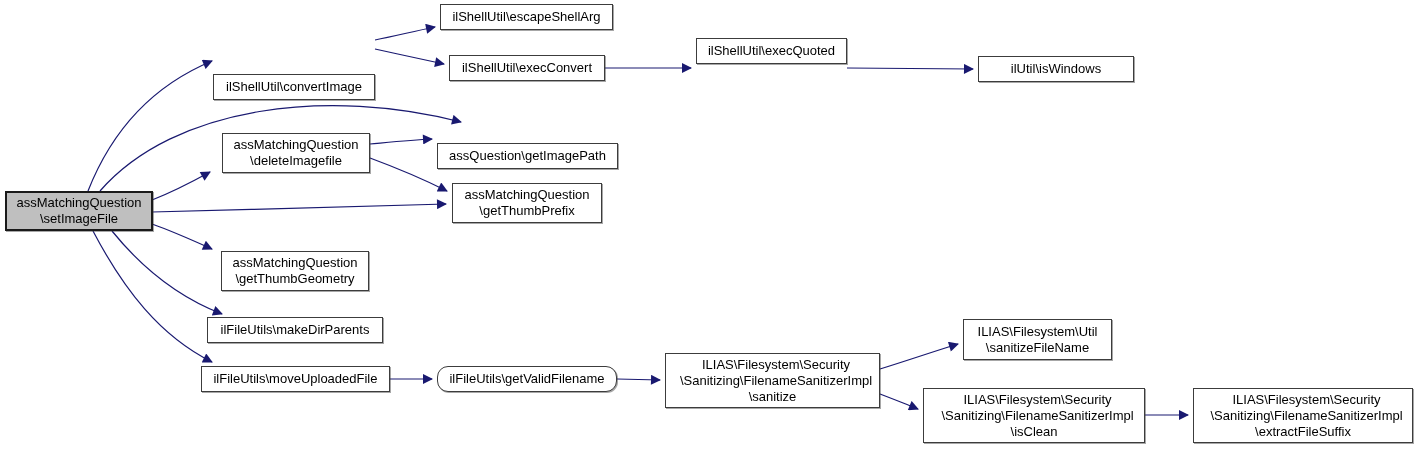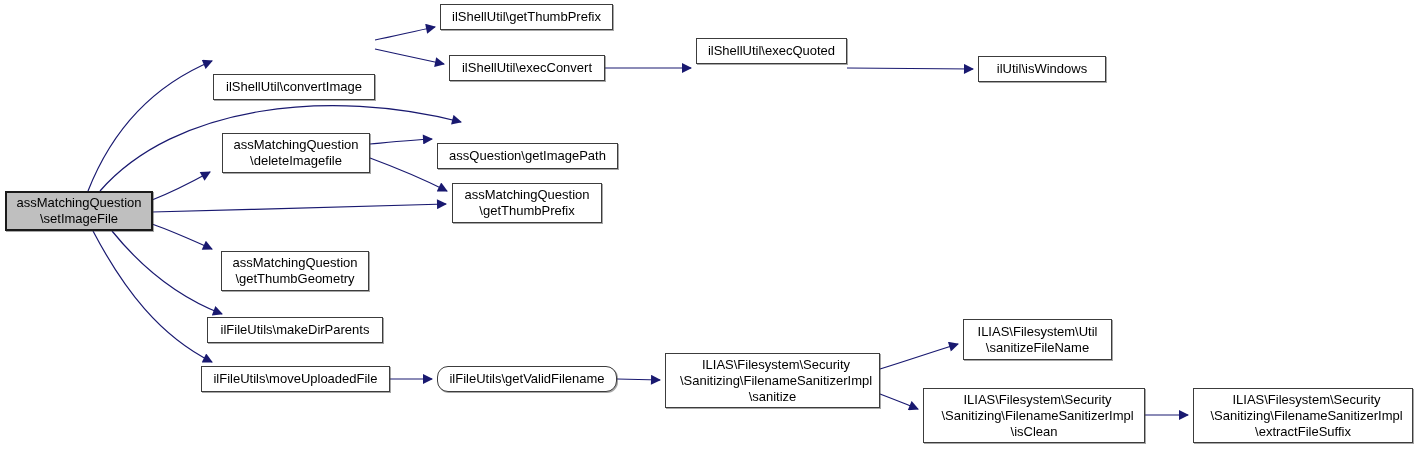--- a/index.html
+++ b/index.html
@@ -85,32 +85,32 @@
   <div class="node highlight" style="left:5px; top:191px; width:148px; height:40px;">
     <div class="nl">assMatchingQuestion
 \setImageFile</div>
   </div>
 
   <div class="node" style="left:213px; top:31px; width:162px; height:26px;margin-top:43px;">
     <div class="nl">ilShellUtil\convertImage</div>
   </div>
 
   <div class="node" style="left:440px; top:4px; width:173px; height:26px;">
-    <div class="nl">ilShellUtil\getThumbPrefix</div>
+    <div class="nl">ilShellUtil\escapeShellArg</div>
   </div>
 
   <div class="node" style="left:449px; top:55px; width:156px; height:26px;">
     <div class="nl">ilShellUtil\execConvert</div>
   </div>
 
   <div class="node" style="left:696px; top:38px; width:151px; height:26px;">
     <div class="nl">ilShellUtil\execQuoted</div>
   </div>
 
-  <div class="node" style="left:978px; top:56px; width:128px; height:26px;">
+  <div class="node" style="left:978px; top:56px; width:156px; height:26px;">
     <div class="nl">ilUtil\isWindows</div>
   </div>
 
   <div class="node" style="left:437px; top:124px; width:181px; height:26px;margin-top:19px;">
     <div class="nl">assQuestion\getImagePath</div>
   </div>
 
   <div class="node" style="left:222px; top:133px; width:148px; height:40px;">
     <div class="nl">assMatchingQuestion
 \deleteImagefile</div>

